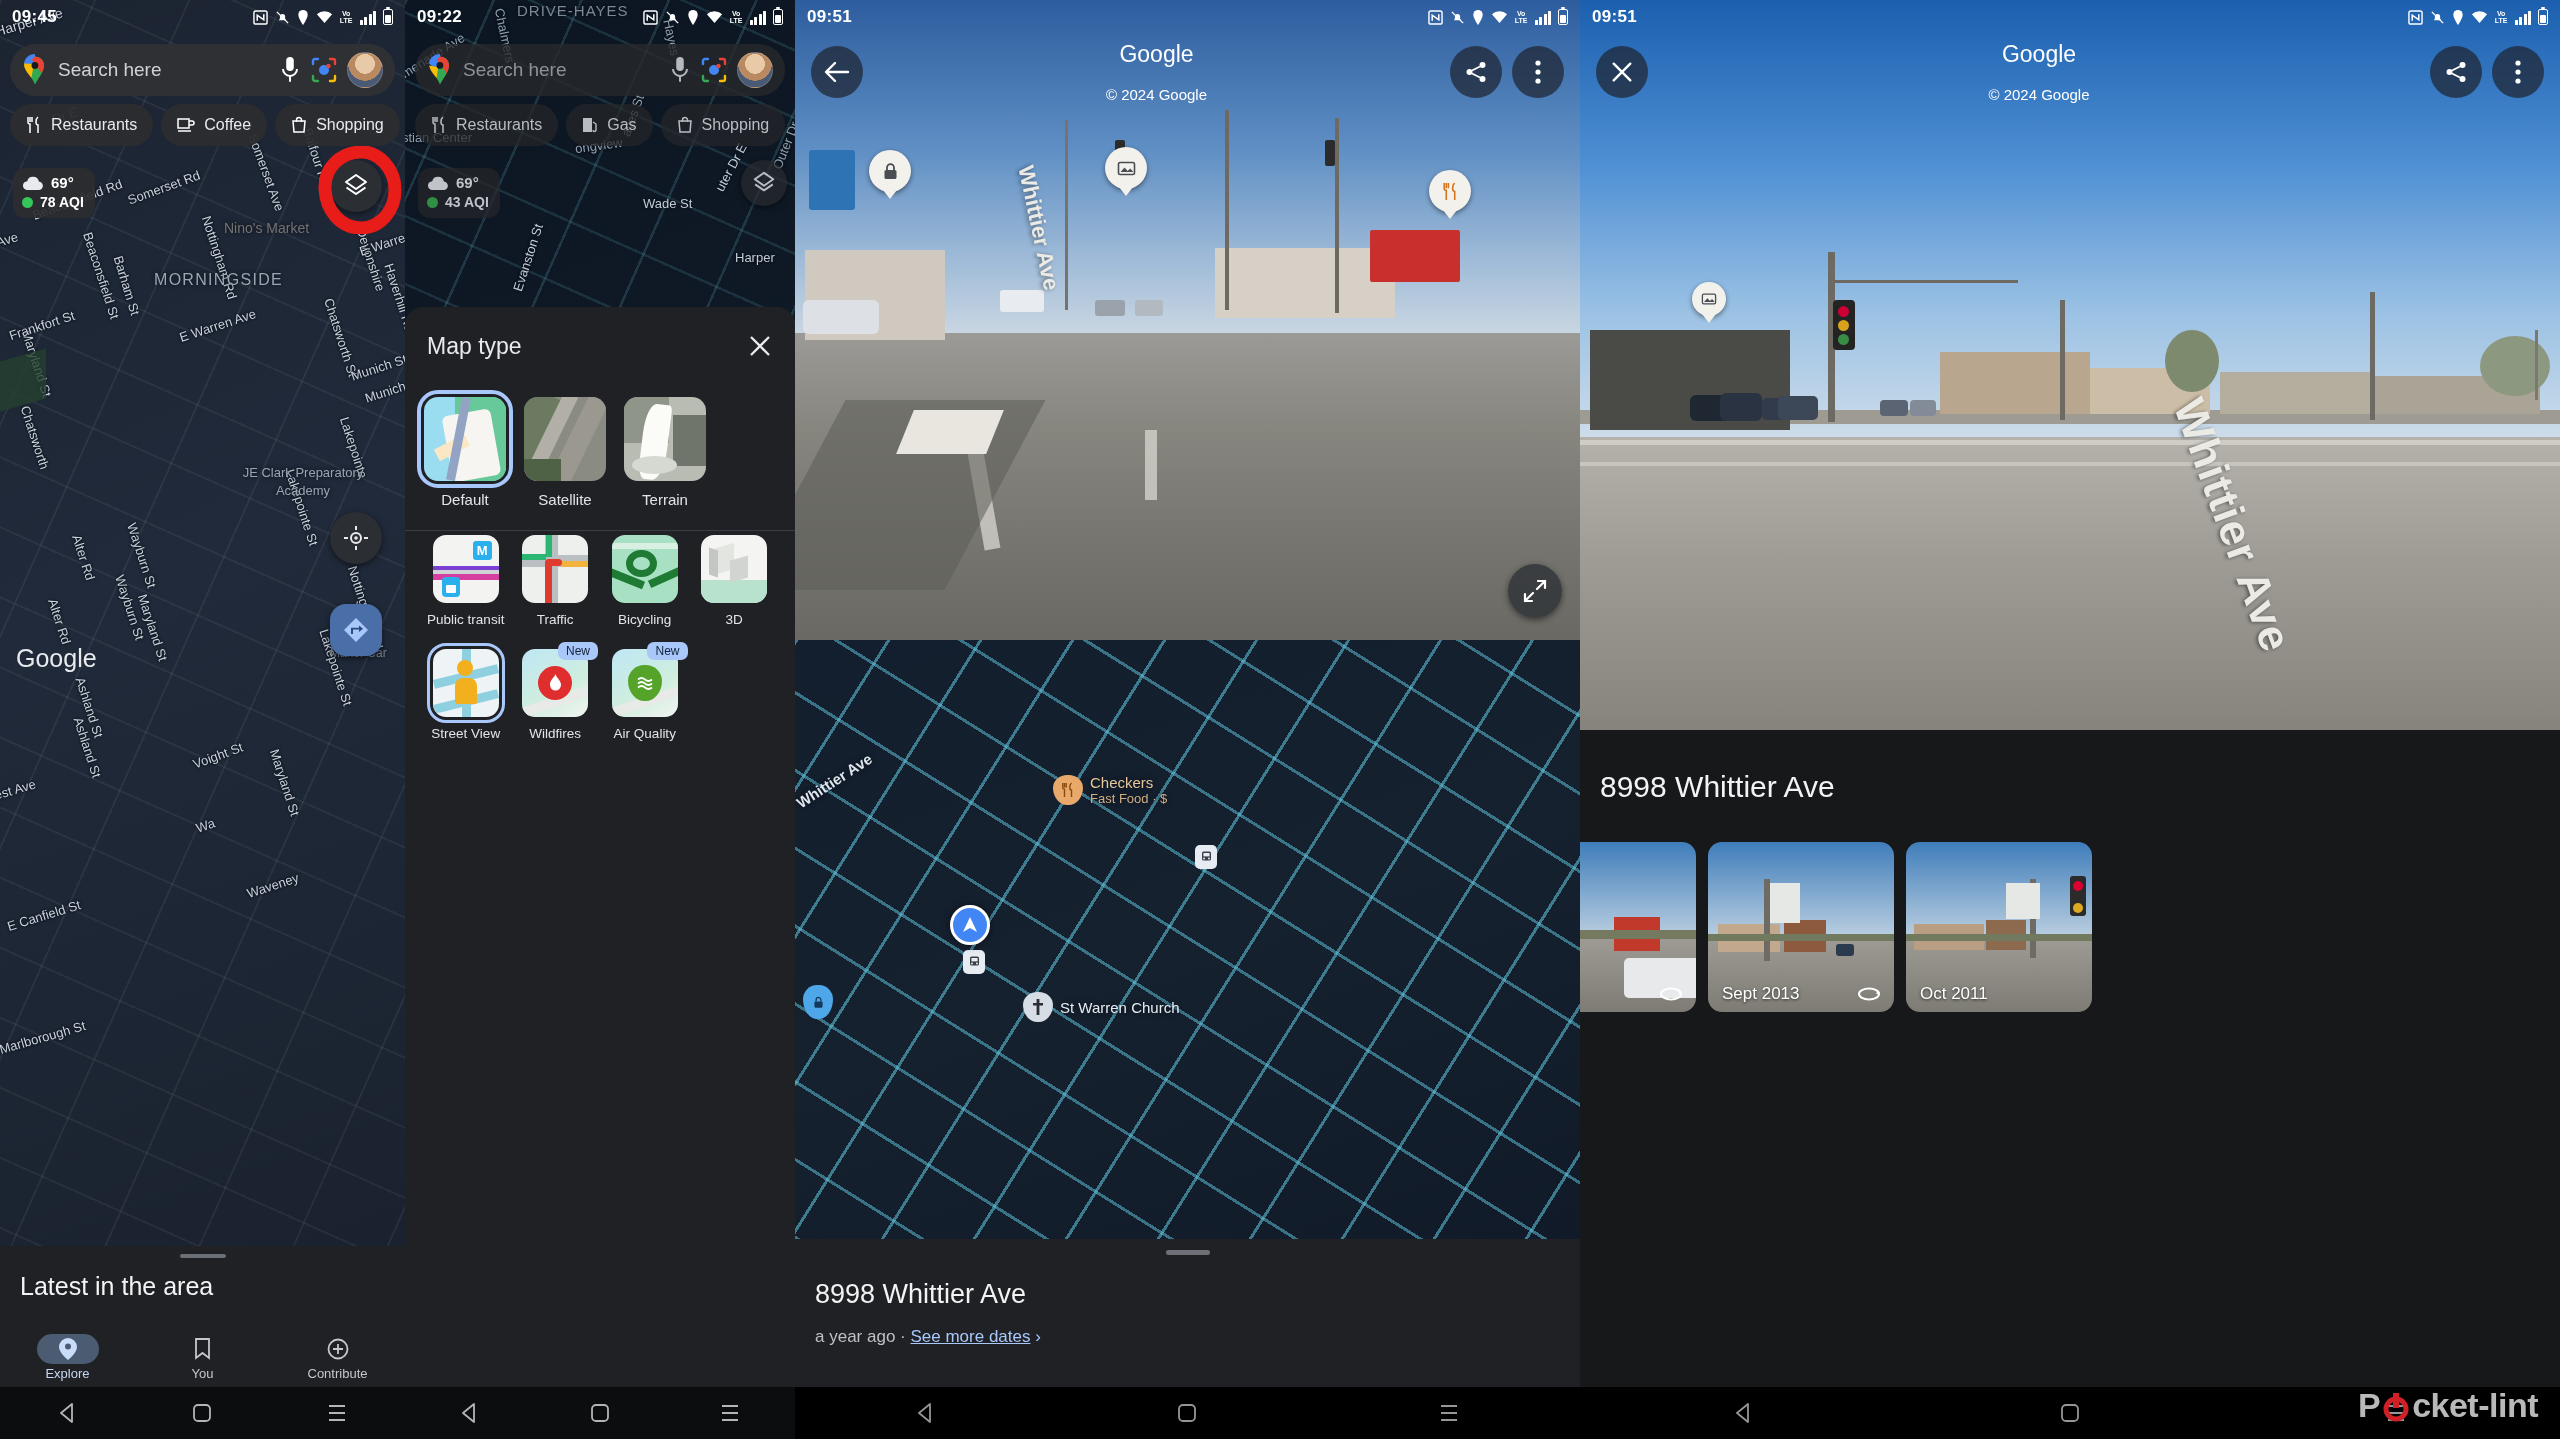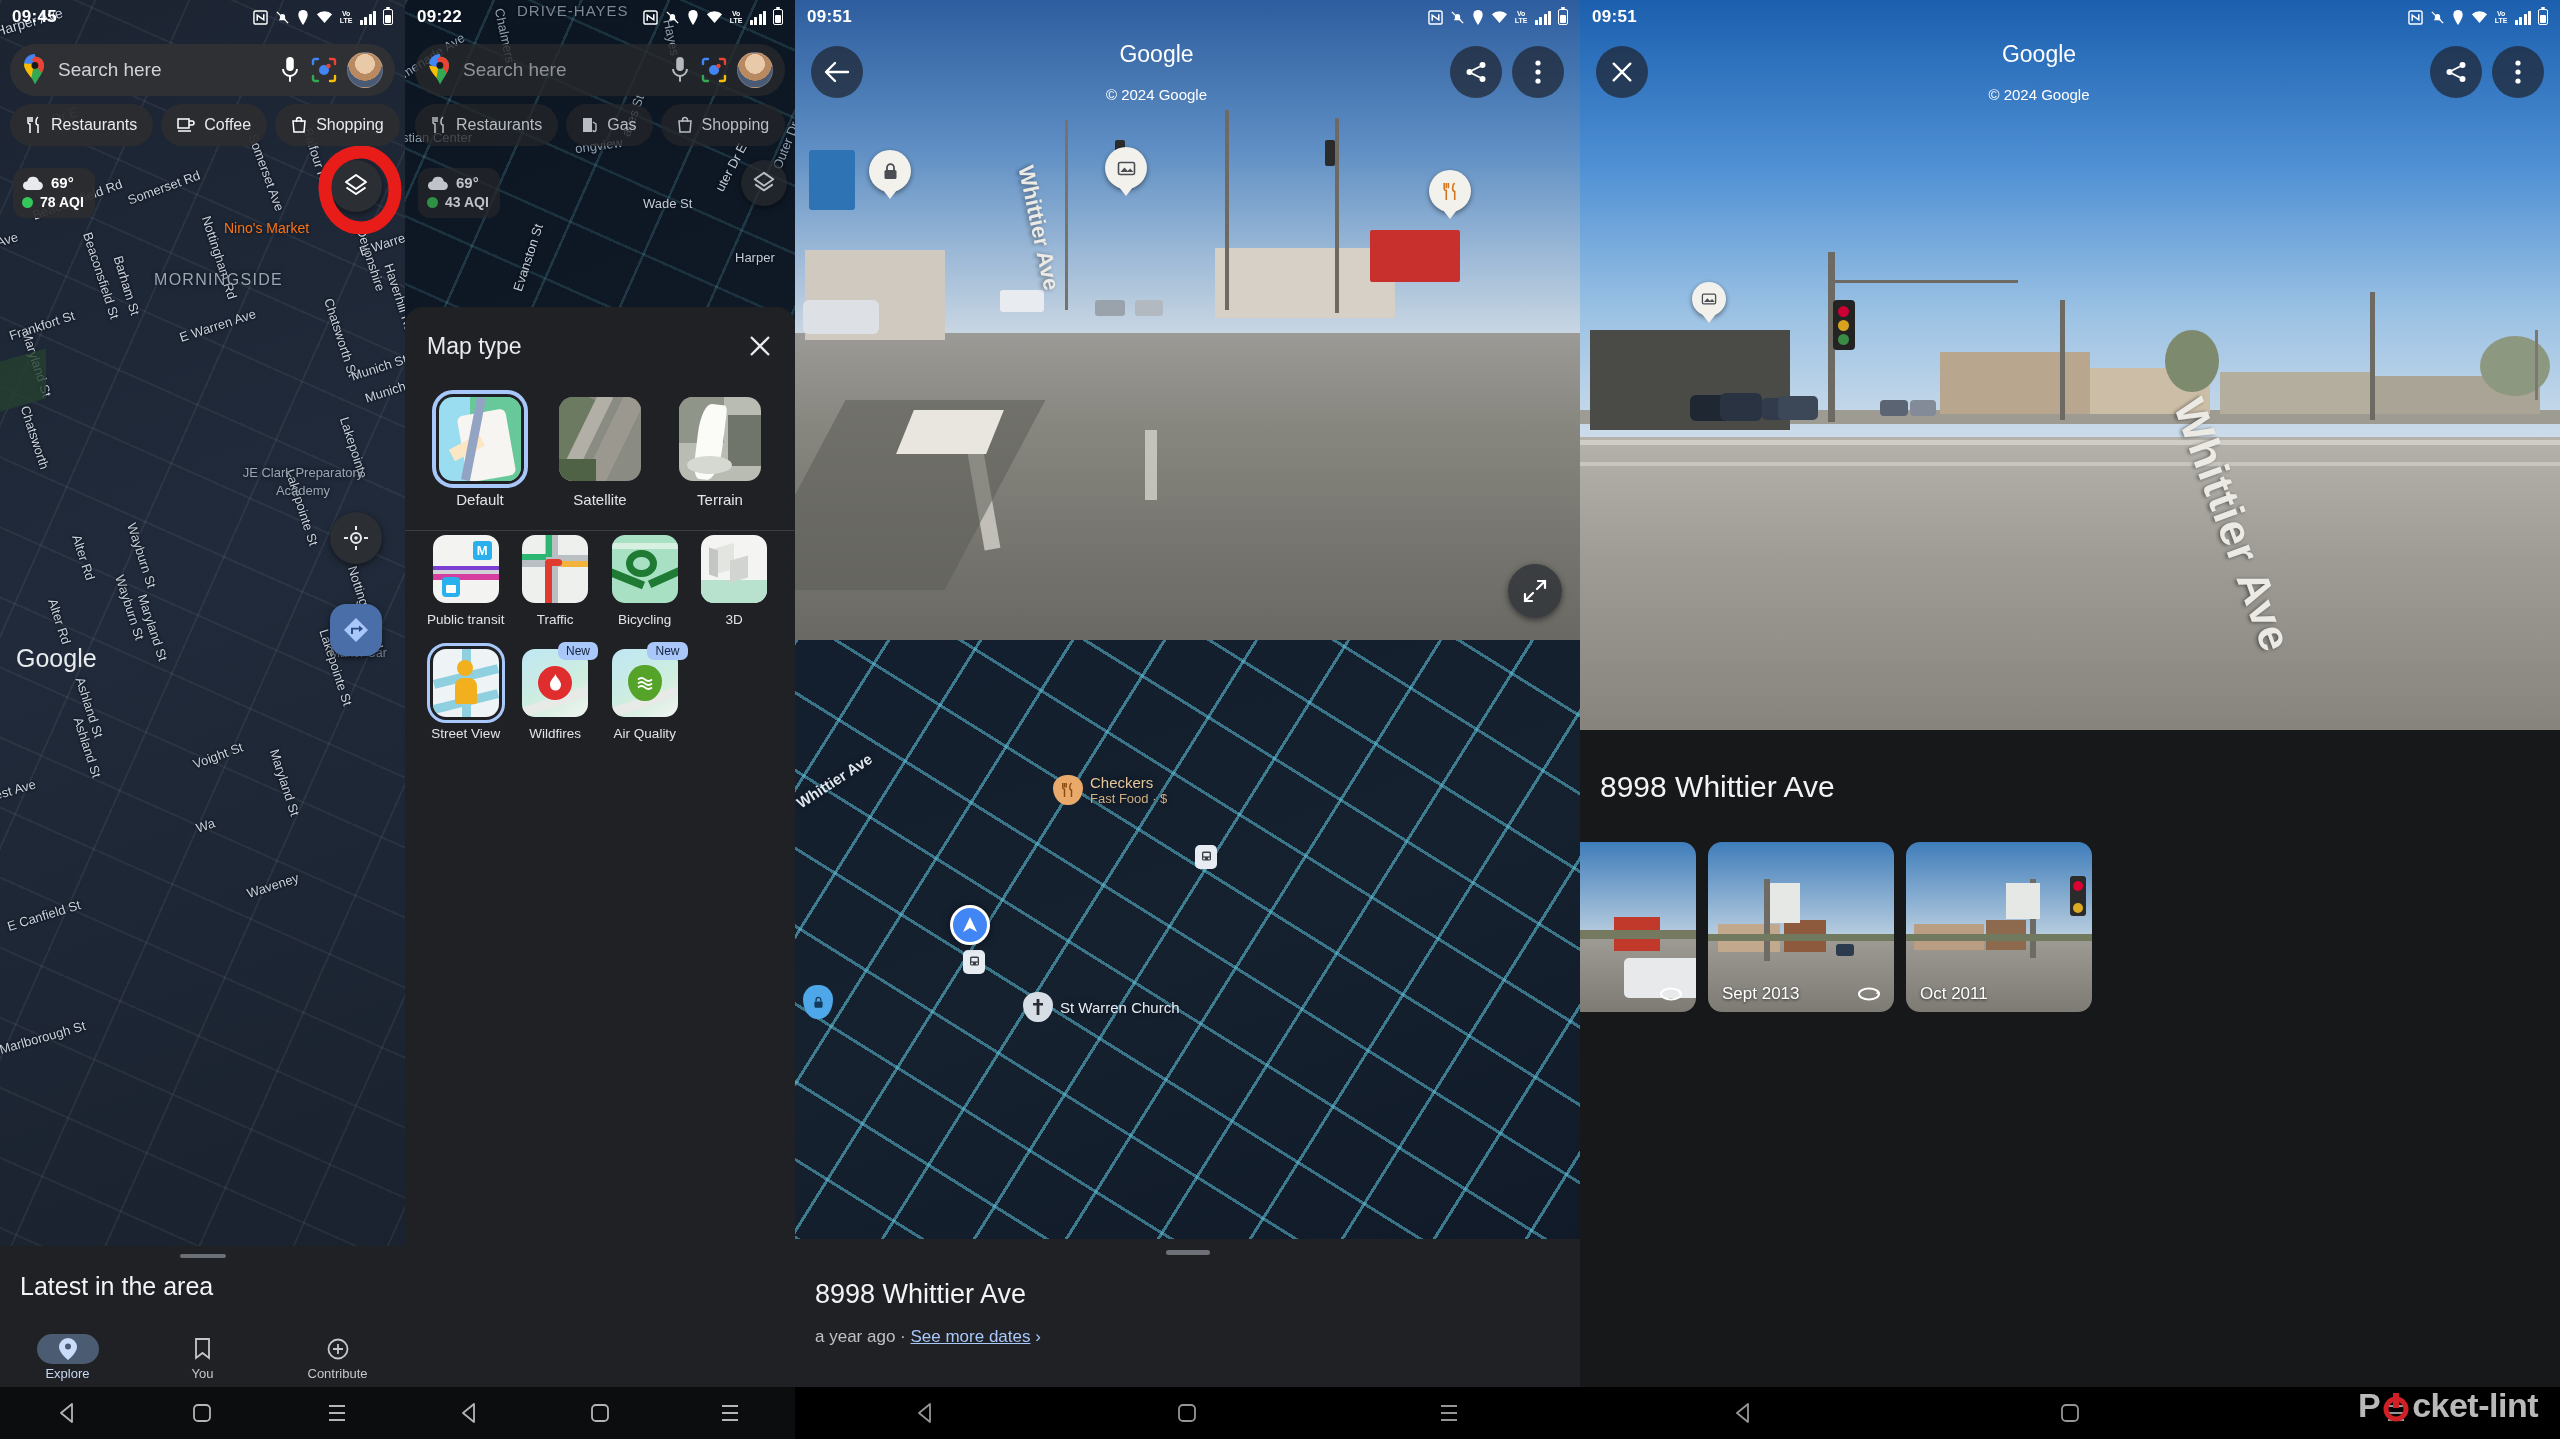--- a/index.html
+++ b/index.html
@@ -48,21 +48,21 @@
   .darkmap.blue {
     background:
       repeating-linear-gradient(114deg, rgba(120,220,235,.16) 0 2.5px, rgba(0,0,0,0) 2.5px 80px),
       repeating-linear-gradient(24deg, rgba(120,220,235,.13) 0 2.5px, rgba(0,0,0,0) 2.5px 62px),
       linear-gradient(160deg,#0c1622 0%, #111c29 50%, #0a121c 100%);
   }
   .road-lbl {
     position: absolute; color: #c9d2de; font-size: 13px; white-space: nowrap;
     text-shadow: 0 0 3px #0c1119, 0 0 2px #0c1119; pointer-events:none;
   }
-  .poi-lbl { position:absolute; color:#f97316; font-size:14px; white-space:nowrap; text-shadow:0 0 4px #0b0f16; }
+  .poi-lbl { position:absolute; color:#737373; font-size:14px; white-space:nowrap; text-shadow:0 0 4px #0b0f16; }
   .gray-lbl { position:absolute; color:#9aa5b3; font-size:13px; white-space:nowrap; text-shadow:0 0 4px #0b0f16; }
 
   
   .searchbar {
     position:absolute; left:10px; right:10px; top:44px; height:52px;
     background: rgba(48,49,52,.92); border-radius: 28px;
     display:flex; align-items:center; padding: 0 12px; gap:10px; z-index:30;
   }
   .searchbar.dim { background: rgba(40,41,44,.78); }
   .gpin { width:26px; height:32px; position:relative; flex:0 0 auto; }
@@ -137,21 +137,21 @@
 
   
   .sheet {
     position:absolute; left:0; right:0; bottom:52px; top:307px;
     background:#202124; border-top-left-radius:18px; border-top-right-radius:18px;
     z-index:36; overflow:hidden;
   }
   .sheet-hd { position:relative; height:84px; }
   .sheet-hd .t { position:absolute; left:22px; top:26px; font-size:23px; color:#e8eaed; }
   .sheet-close { position:absolute; right:18px; top:22px; width:34px; height:34px; display:flex; align-items:center; justify-content:center; }
-  .types { display:flex; justify-content:center; padding: 6px 10px 22px; gap: 20px; }
+  .types { display:flex; justify-content:flex-start; padding: 6px 10px 22px; }
   .type { width:100px; display:flex; flex-direction:column; align-items:center; gap:10px; }
   .thumb { width:82px; height:84px; border-radius:14px; overflow:hidden; position:relative; }
   .thumb.sel { outline:4px solid #a8c7fa; outline-offset:3px; }
   .type .cap { font-size:15px; color:#e2e4e7; }
   .hr { height:1px; background:#3a3d42; }
   .details-t { font-size:22px; color:#e8eaed; padding: 26px 0 10px 22px; }
   .grid { display:flex; flex-wrap:wrap; padding: 4px 16px 0; gap: 8px 0; }
   .cell { width:25%; display:flex; flex-direction:column; align-items:center; gap:9px; position:relative; padding-bottom:14px; }
   .cell .cap { font-size:13.5px; color:#e2e4e7; text-align:center; }
   .tile { width:66px; height:68px; border-radius:13px; overflow:hidden; position:relative; }

